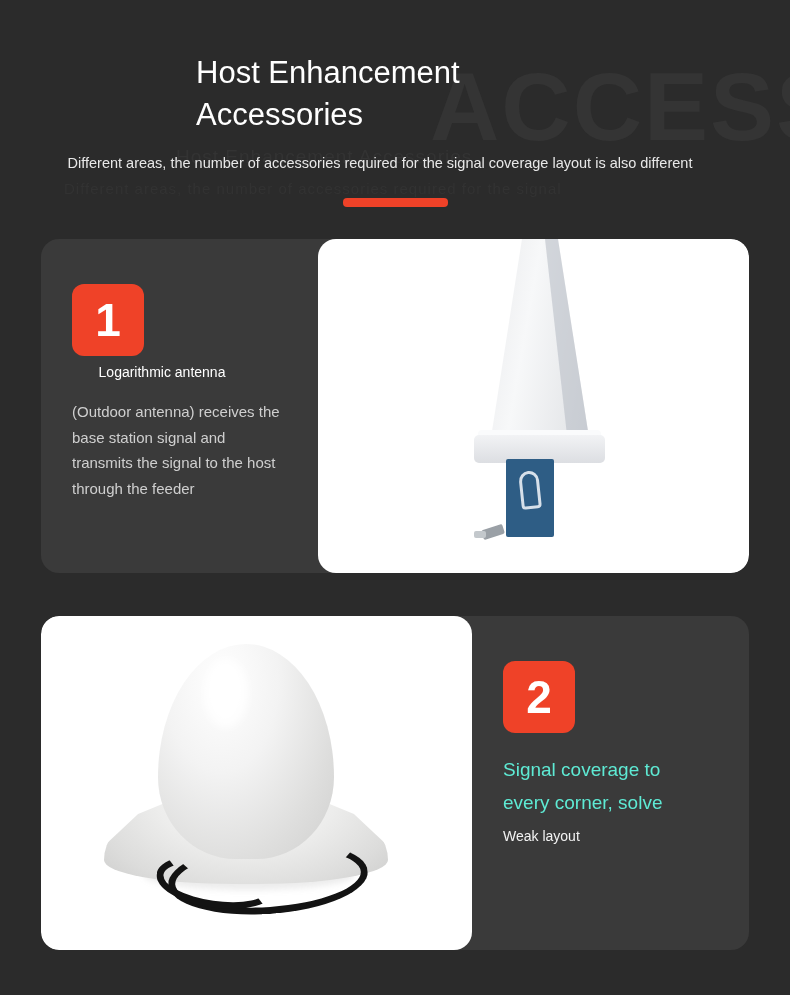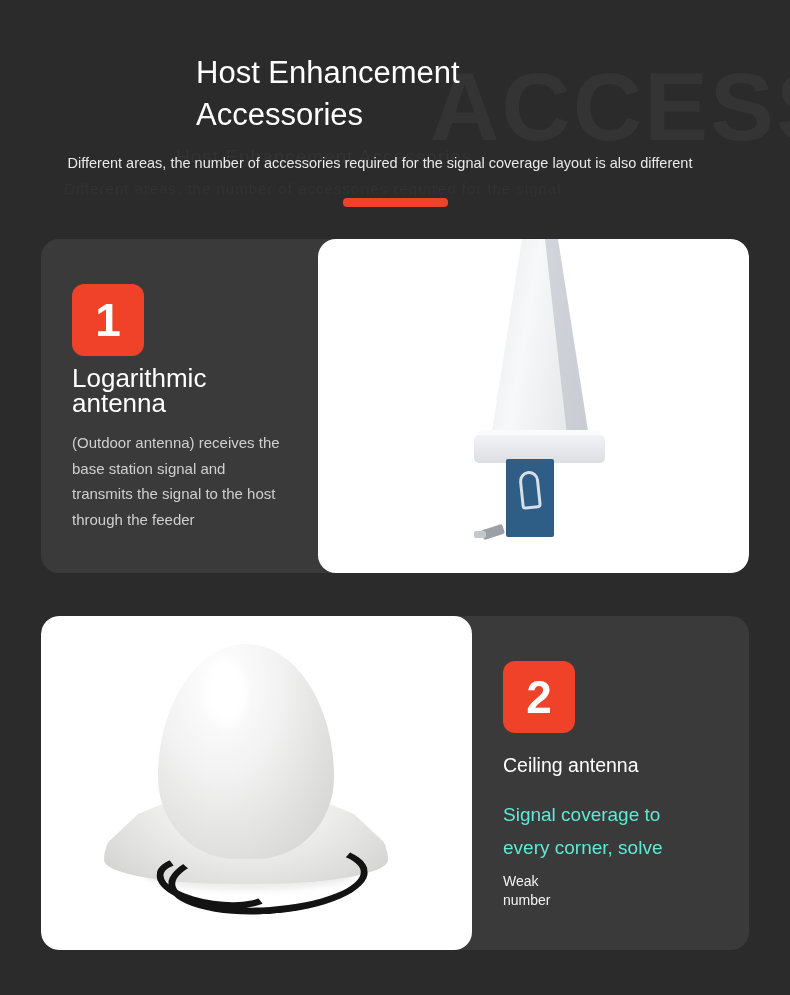--- a/index.html
+++ b/index.html
@@ -131,26 +131,27 @@
     background: #ef4228;
     color: #ffffff;
     font-size: 46px;
     font-weight: bold;
     display: flex;
     align-items: center;
     justify-content: center;
     line-height: 1;
   }
   .card-title {
-    margin-top: 10px;
+    margin-top: 4px;
     width: 180px;
-    font-size: 26px;
+    font-size: 14px;
     line-height: 25px;
     color: #ffffff;
     font-weight: normal;
+    text-align: center;
   }
   .card-desc {
     margin-top: 14px;
     width: 215px;
     font-size: 15px;
     line-height: 25.5px;
     color: #cfcfcf;
   }
   .card2-title {
     margin-top: 20px;
@@ -375,19 +376,18 @@
         <div class="ceil-shadow"></div>
         <div class="ceil-flare"></div>
         <div class="ceil-dome"></div>
         <div class="ceil-top-highlight"></div>
         <div class="ceil-cable"></div>
         <div class="ceil-cable2"></div>
       </div>
     </div>
     <div class="panel-text">
       <div class="badge">2</div>
-      <div class="card2-title">Ceiling antenna</div>
       <div class="card2-desc">Signal coverage to every corner, solve</div>
-      <div class="card2-desc2">Weak number</div>
+      <div class="card2-desc2">Weak layout</div>
     </div>
   </div>
 
 </div>
 
 </body></html>

